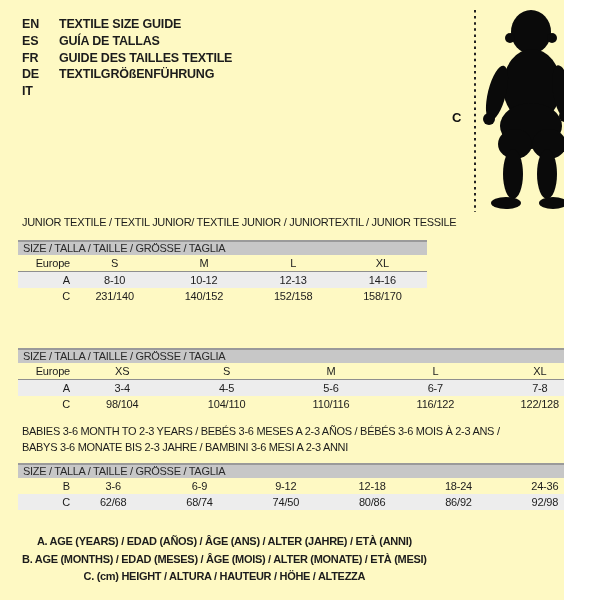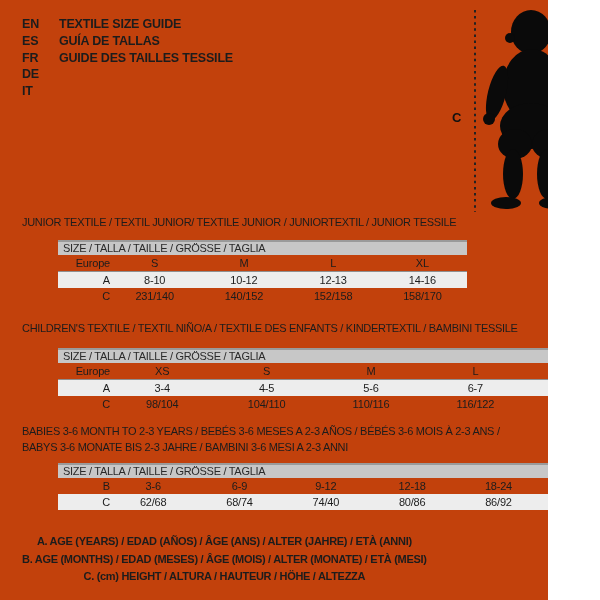--- a/index.html
+++ b/index.html
@@ -1,32 +1,32 @@
 <!DOCTYPE html>
 <html><head>
 <meta charset="utf-8">
 <style>
   html,body { margin:0; padding:0; background:#ffffff; }
   .page {
-    position:relative; width:548px; height:600px; background:#c2410c;
-    font-family:"Liberation Sans", sans-serif; color:#1c1c1c; overflow:hidden;
+    position:relative; width:548px; height:600px; background:#fef9c3;
+    font-family:"Liberation Sans", sans-serif; color:#1c1c1c; overflow:hidden;padding-left:16px;
   }
   .abs { position:absolute; }
 
   
   .lang-block { left:22px; top:16px; }
   .lang-row { display:flex; line-height:16.8px; font-size:12.5px; font-weight:bold; letter-spacing:-0.2px; }
   .lang-code { width:37px; flex:0 0 37px; }
   .lang-label { white-space:nowrap; }
 
   
   .sec-title { font-size:11px; font-weight:normal; letter-spacing:-0.3px; white-space:nowrap; line-height:16px; }
 
   
-  .tbl { position:absolute;margin-left:40px; }
+  .tbl { position:absolute; }
   .tbl-bar {
     box-sizing:border-box; height:15px; background:#c7c7c7; border-top:2px solid #9a9a9a;
     font-size:11px; line-height:13px; padding-left:5px; color:#2a2a2a; letter-spacing:-0.3px;
     white-space:nowrap; overflow:hidden;
   }
   table { border-collapse:collapse; table-layout:fixed; width:100%; }
   td {
     height:16px; padding:0; text-align:center; font-size:11px; letter-spacing:-0.2px;
     color:#1c1c1c; white-space:nowrap;
   }
@@ -51,24 +51,25 @@
     <div class="lang-row">
       <span class="lang-code">EN</span>
       <span class="lang-label">TEXTILE SIZE GUIDE</span>
     </div>
     <div class="lang-row">
       <span class="lang-code">ES</span>
       <span class="lang-label">GUÍA DE TALLAS</span>
     </div>
     <div class="lang-row">
       <span class="lang-code">FR</span>
-      <span class="lang-label">GUIDE DES TAILLES TESSILE</span>
+      <span class="lang-label">GUIDE DES TAILLES TEXTILE</span>
     </div>
     <div class="lang-row">
       <span class="lang-code">DE</span>
+      <span class="lang-label">TEXTILGRÖßENFÜHRUNG</span>
     </div>
     <div class="lang-row">
       <span class="lang-code">IT</span>
     </div>
   </div>
 
   <svg class="abs figure" viewBox="0 0 160 218" xmlns="http://www.w3.org/2000/svg">
     <line x1="35" y1="10" x2="35" y2="212" stroke="#222" stroke-width="2" stroke-dasharray="2.5 3.6"></line>
     <text x="12" y="122" font-size="13" font-weight="bold" fill="#111" font-family="Liberation Sans, sans-serif">C</text>
     <g fill="#0a0a0a">
@@ -126,21 +127,20 @@
         <td class="lab">C</td>
         <td>231/140</td>
         <td>140/152</td>
         <td>152/158</td>
         <td>158/170</td>
       </tr>
     </tbody>
       </table>
   </div>
 
-  <div class="abs sec-title" style="left:22px; top:320px;">CHILDREN'S TEXTILE / TEXTIL NIÑO/A / TEXTILE DES ENFANTS / KINDERTEXTIL / BAMBINI TESSILE</div>
   <div class="tbl" style="left:18px; top:348px; width:574px;">
     <div class="tbl-bar">SIZE / TALLA / TAILLE / GRÖSSE / TAGLIA</div>
     <table>
       <colgroup>
           <col class="c-label">
           <col>
           <col>
           <col>
           <col>
           <col>
@@ -197,21 +197,21 @@
         <td>6-9</td>
         <td>9-12</td>
         <td>12-18</td>
         <td>18-24</td>
         <td>24-36</td>
       </tr>
       <tr class="stripe">
         <td class="lab">C</td>
         <td>62/68</td>
         <td>68/74</td>
-        <td>74/40</td>
+        <td>74/50</td>
         <td>80/86</td>
         <td>86/92</td>
         <td>92/98</td>
       </tr>
     </tbody>
       </table>
   </div>
 
   <div class="abs legend">
     <div class="legend-line">A. AGE (YEARS) / EDAD (AÑOS) / ÂGE (ANS) / ALTER (JAHRE) / ETÀ (ANNI)</div>

